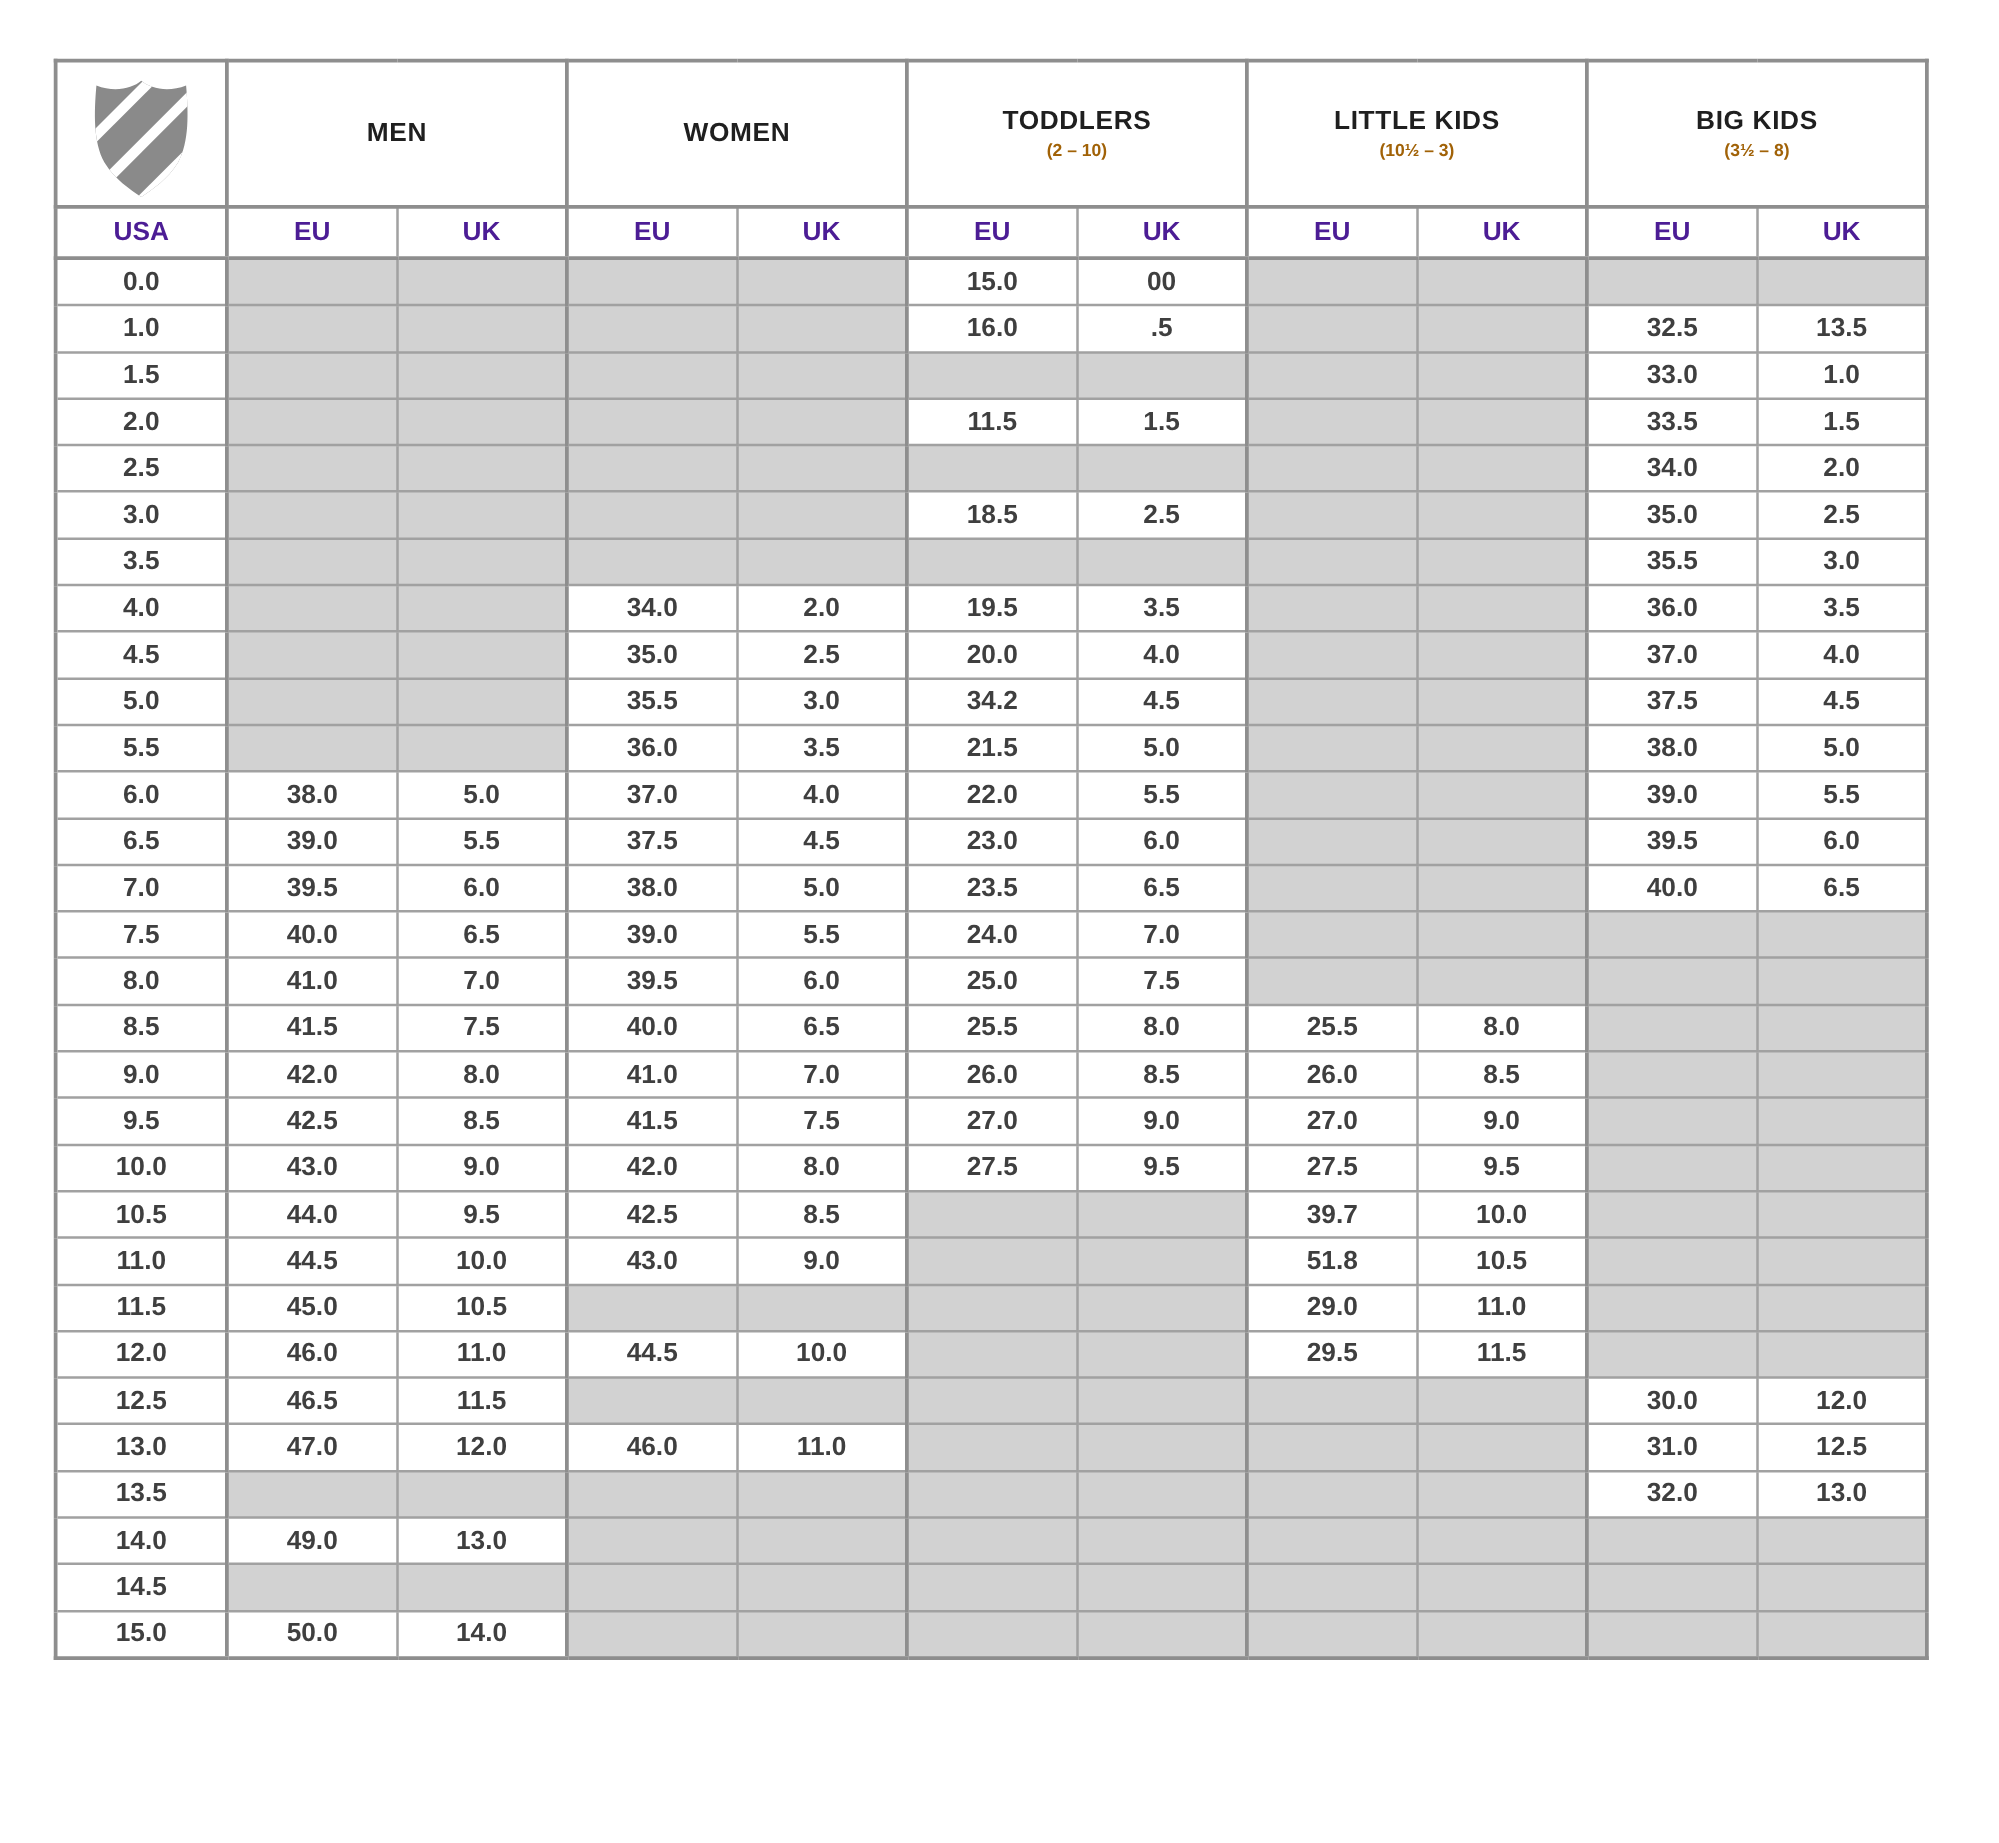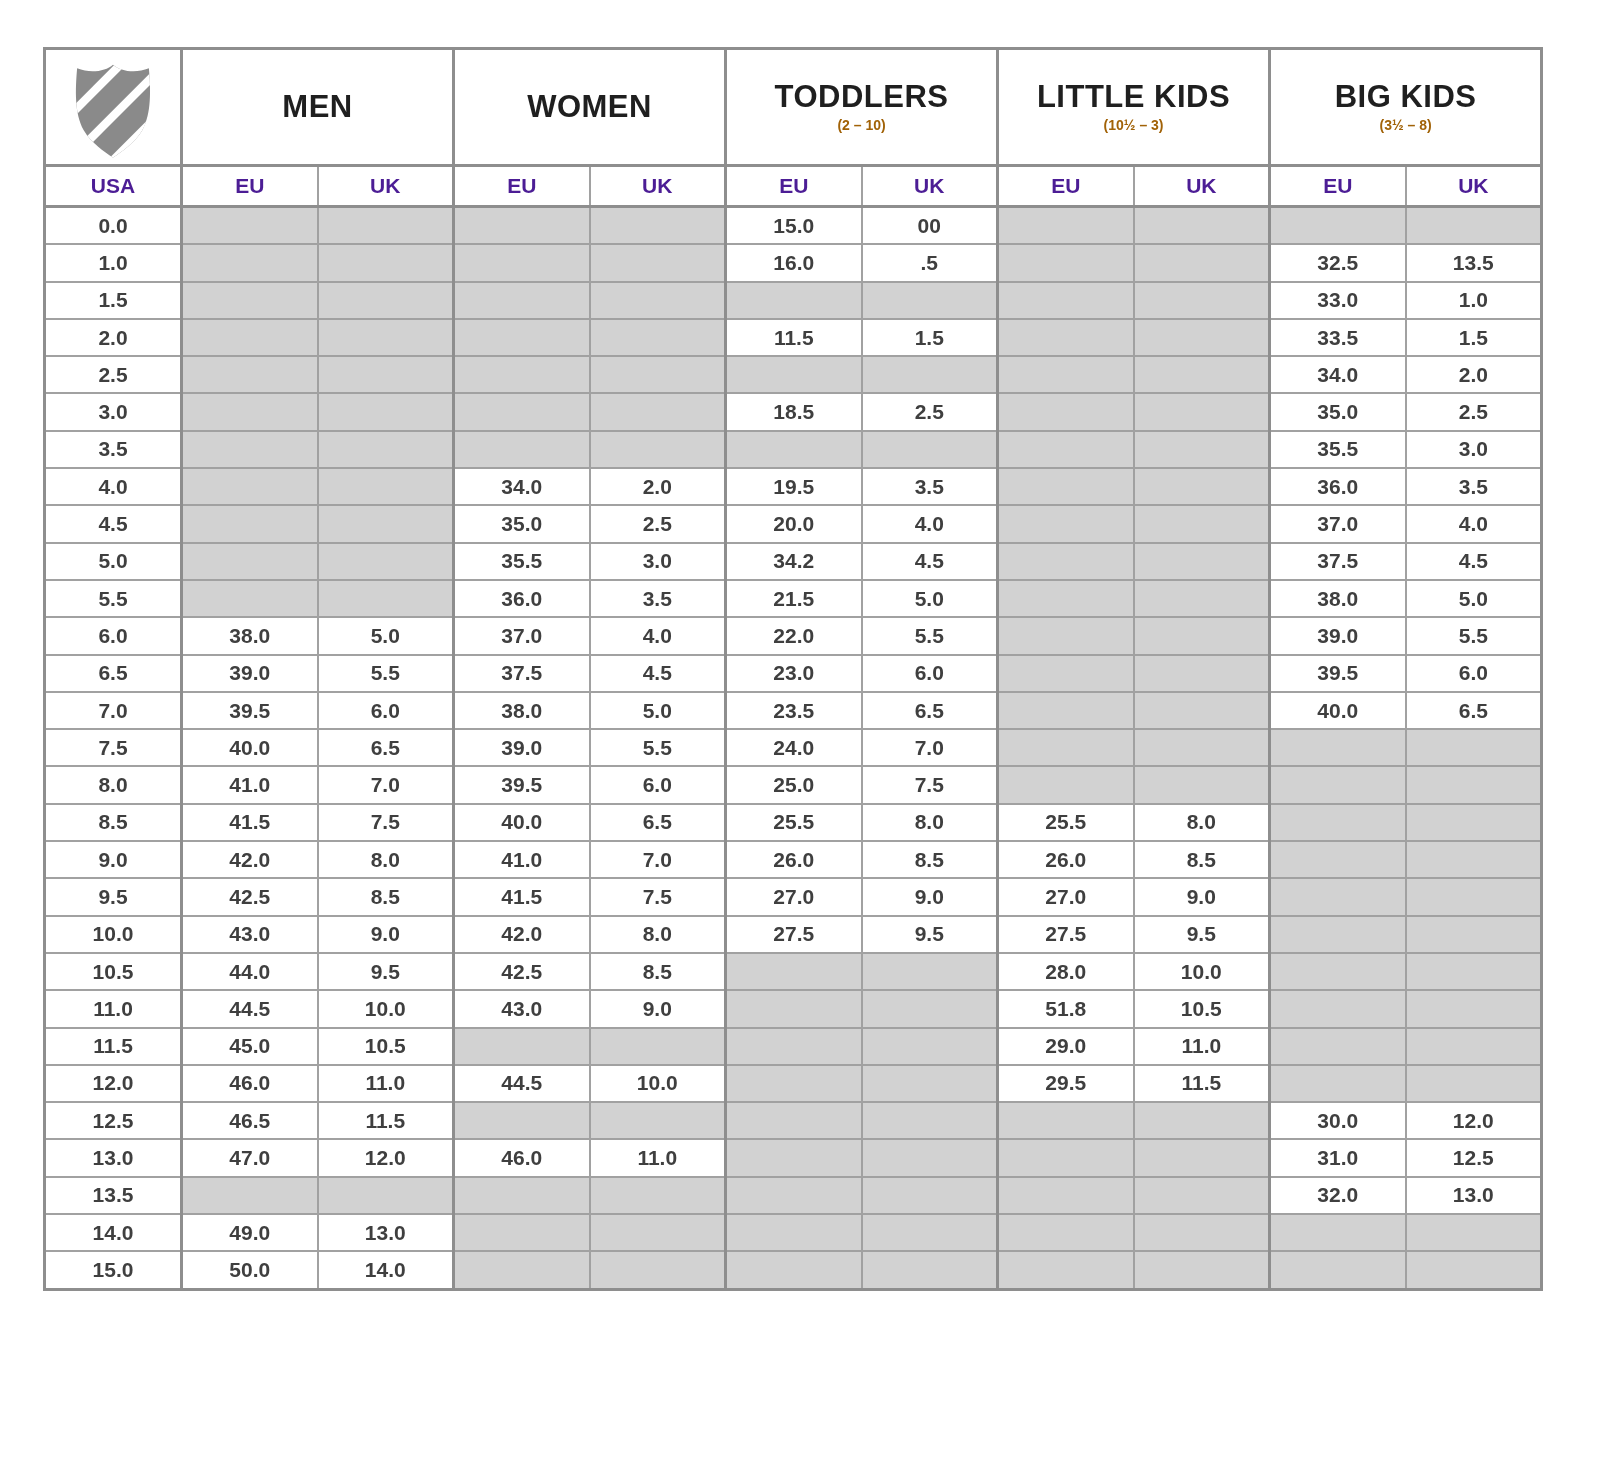--- a/index.html
+++ b/index.html
@@ -33,21 +33,21 @@
     height: 114px;
     border: 3px solid #8e8e8e;
     background: #ffffff;
   }
   th.logo-cell {
     border: none;
     background: #ffffff;
   }
   .group-label {
     display: block;
-    font-size: 31px;
+    font-size: 21px;
     font-weight: bold;
     letter-spacing: 0.5px;
     color: #1f1f1f;
     line-height: 1.05;
   }
   .group-sub {
     display: block;
     font-size: 14px;
     font-weight: bold;
     color: #a16207;
@@ -418,21 +418,21 @@
           <td class="last empty"></td>
         </tr>
         <tr>
           <td class="first">10.5</td>
           <td class="gs">44.0</td>
           <td>9.5</td>
           <td class="gs">42.5</td>
           <td>8.5</td>
           <td class="gs empty"></td>
           <td class="empty"></td>
-          <td class="gs">28.0</td>
+          <td class="gs">39.7</td>
           <td>10.0</td>
           <td class="gs empty"></td>
           <td class="last empty"></td>
         </tr>
         <tr>
           <td class="first">11.0</td>
           <td class="gs">44.5</td>
           <td>10.0</td>
           <td class="gs">43.0</td>
           <td>9.0</td>
@@ -515,20 +515,33 @@
           <td class="gs empty"></td>
           <td class="empty"></td>
           <td class="gs empty"></td>
           <td class="empty"></td>
           <td class="gs empty"></td>
           <td class="empty"></td>
           <td class="gs empty"></td>
           <td class="last empty"></td>
         </tr>
         <tr>
+          <td class="first">14.5</td>
+          <td class="gs empty"></td>
+          <td class="empty"></td>
+          <td class="gs empty"></td>
+          <td class="empty"></td>
+          <td class="gs empty"></td>
+          <td class="empty"></td>
+          <td class="gs empty"></td>
+          <td class="empty"></td>
+          <td class="gs empty"></td>
+          <td class="last empty"></td>
+        </tr>
+        <tr>
           <td class="first">15.0</td>
           <td class="gs">50.0</td>
           <td>14.0</td>
           <td class="gs empty"></td>
           <td class="empty"></td>
           <td class="gs empty"></td>
           <td class="empty"></td>
           <td class="gs empty"></td>
           <td class="empty"></td>
           <td class="gs empty"></td>

